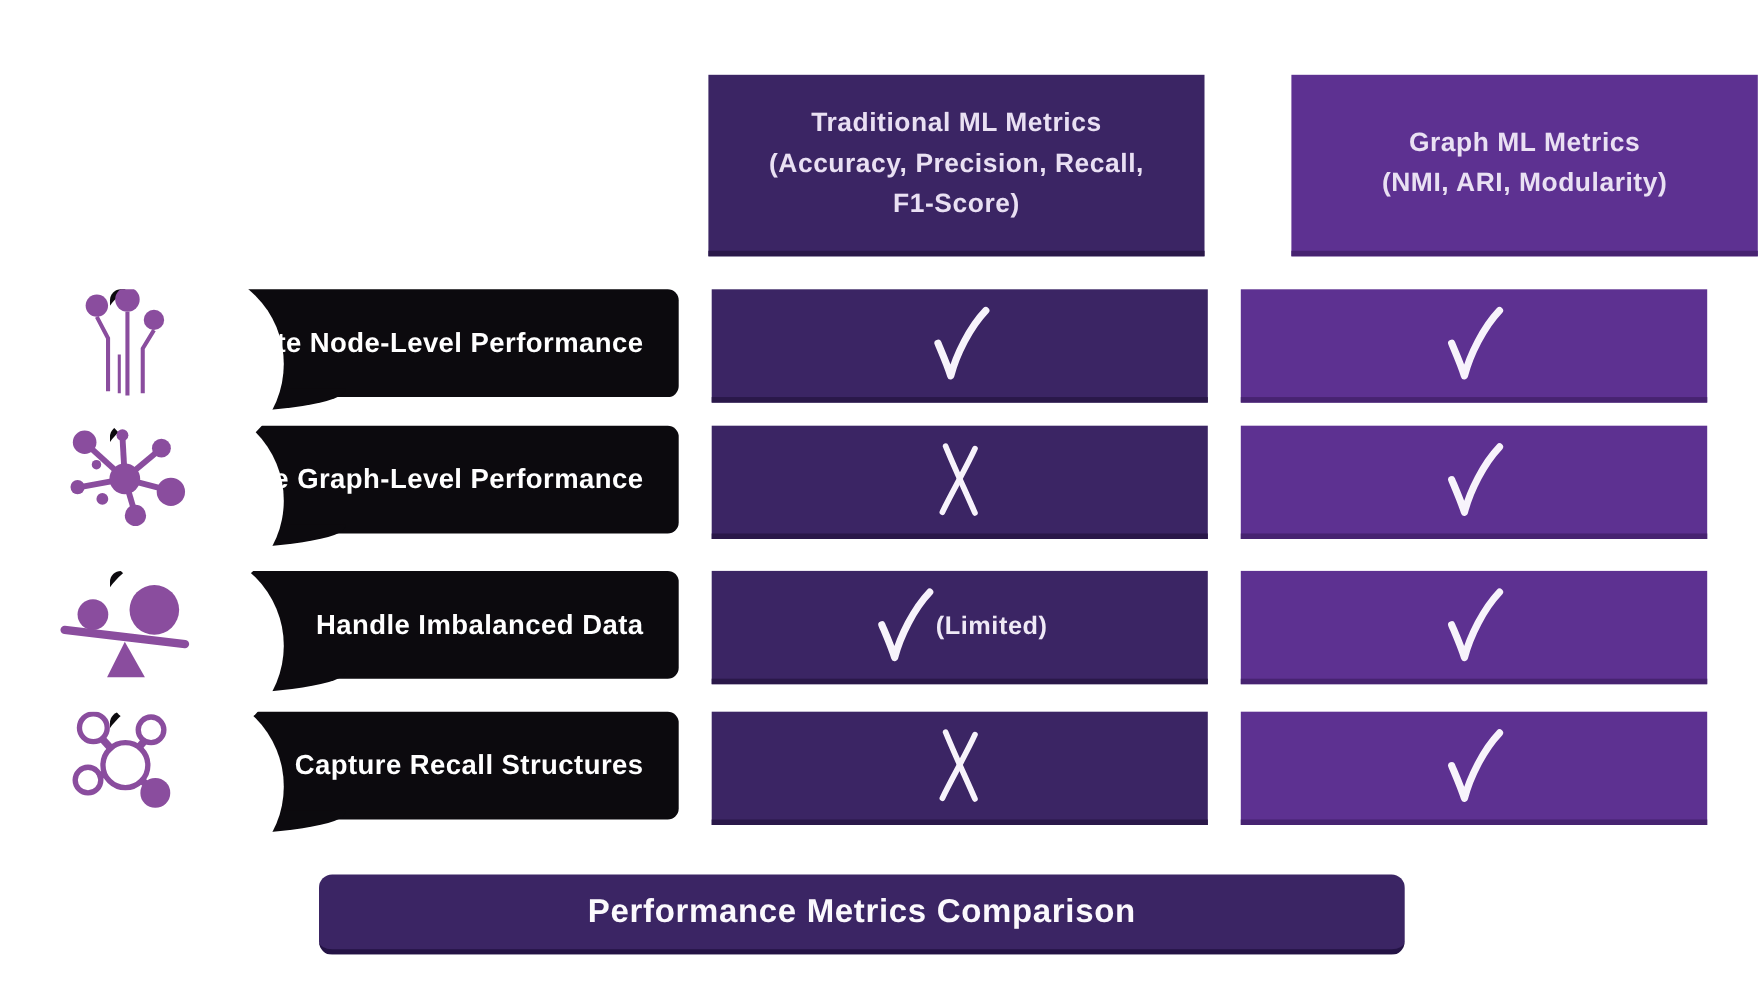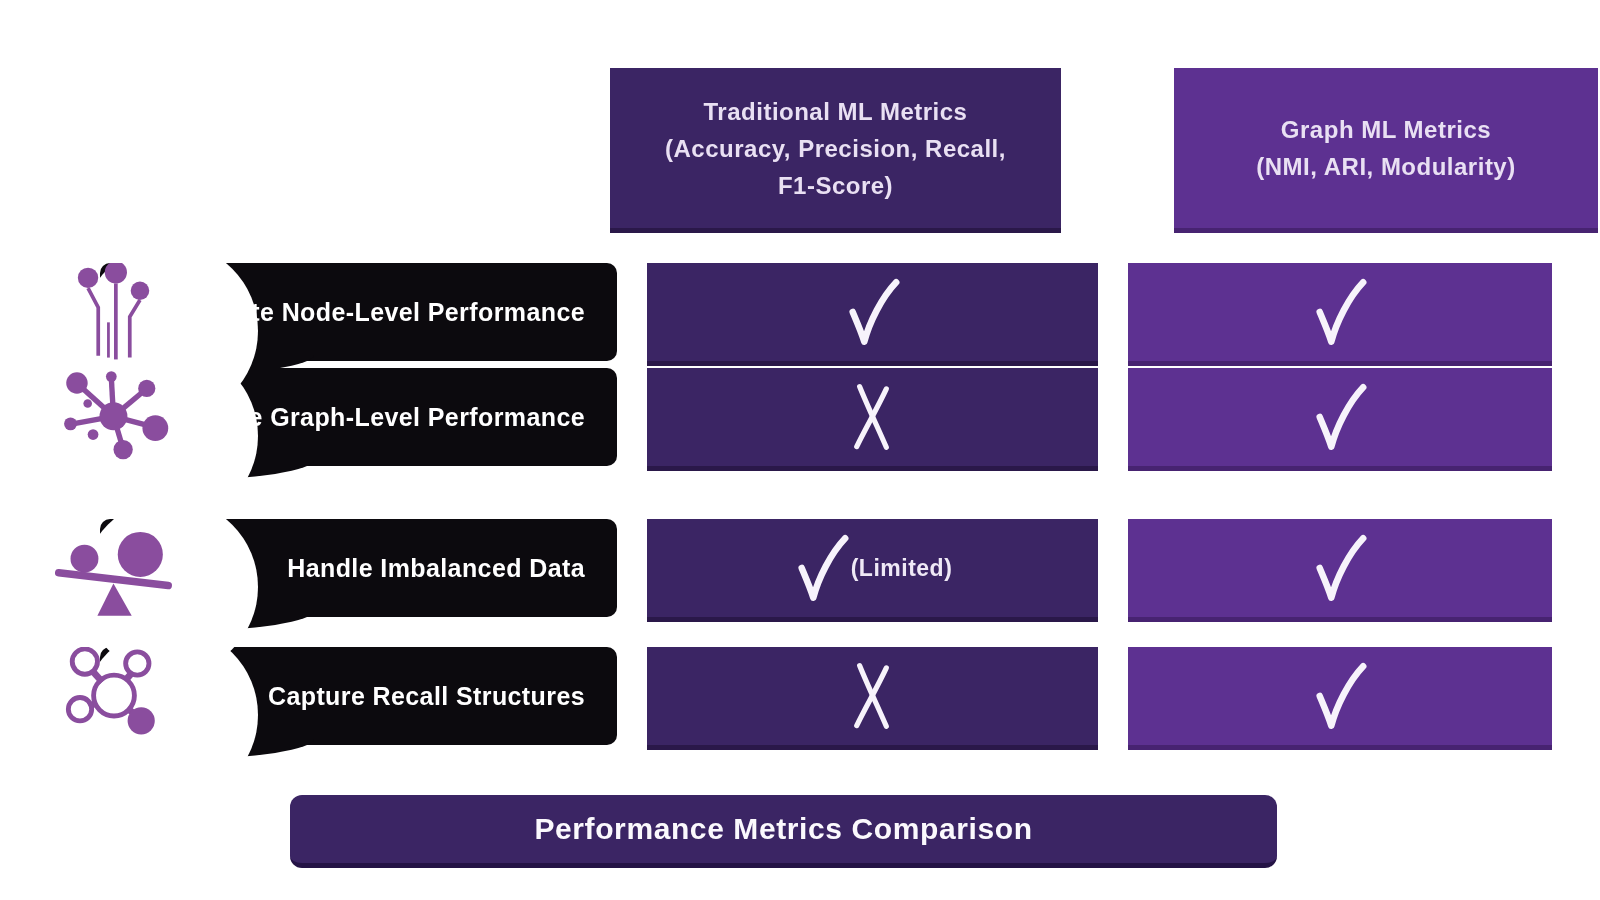--- a/index.html
+++ b/index.html
@@ -4,26 +4,26 @@
 <style>
   html,body{margin:0;padding:0;background:#ffffff;}
   .canvas{position:relative;width:1600px;height:900px;background:#fff;overflow:hidden;
           font-family:"Liberation Sans", sans-serif;}
 
   
   .col-header{position:absolute;top:68px;height:165px;display:flex;flex-direction:column;
               justify-content:center;align-items:center;text-align:center;
               color:var(--c-header-text);font-weight:bold;font-size:24px;line-height:37px;
               letter-spacing:.5px;padding:0 40px;box-sizing:border-box;}
-  .col-header.c1{left:610px;width:451px;background:var(--c-dark);border-bottom:5px solid #2a1849;}
+  .col-header.c1{left:644px;width:451px;background:var(--c-dark);border-bottom:5px solid #2a1849;}
   .col-header.c2{left:1174px;width:424px;background:var(--c-mid);border-bottom:5px solid #472371;}
 
   
   .row{position:absolute;left:0;width:1600px;height:98px;}
-  .r0{top:263px}.r1{top:368px}.r2{top:519px}.r3{top:647px}
+  .r0{top:263px}.r1{top:387px}.r2{top:519px}.r3{top:647px}
 
   .row-label{position:absolute;left:100px;width:517px;height:98px;background:var(--c-black);
              border-radius:10px;display:flex;align-items:center;justify-content:flex-end;}
   .row-label::after{content:"";position:absolute;left:72px;bottom:-14px;width:142px;height:22px;
              background:var(--c-black);border-radius:0 0 100% 10px;z-index:0;}
   .row-label::before{content:"";position:absolute;left:-18px;top:-20px;width:176px;height:176px;
              border-radius:50%;background:#fff;z-index:1;}
   .row-label-text{position:relative;z-index:2;color:#fff;font-weight:bold;font-size:25px;
              letter-spacing:.4px;padding-right:32px;}
 

